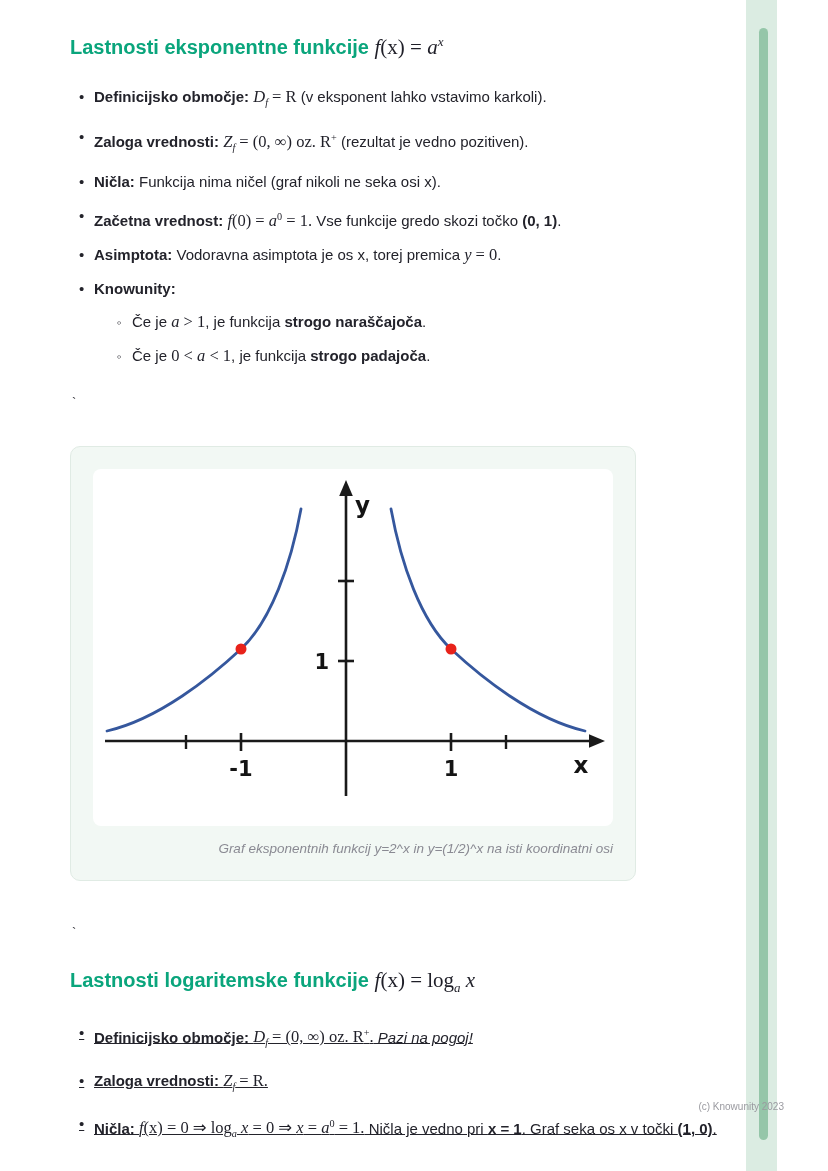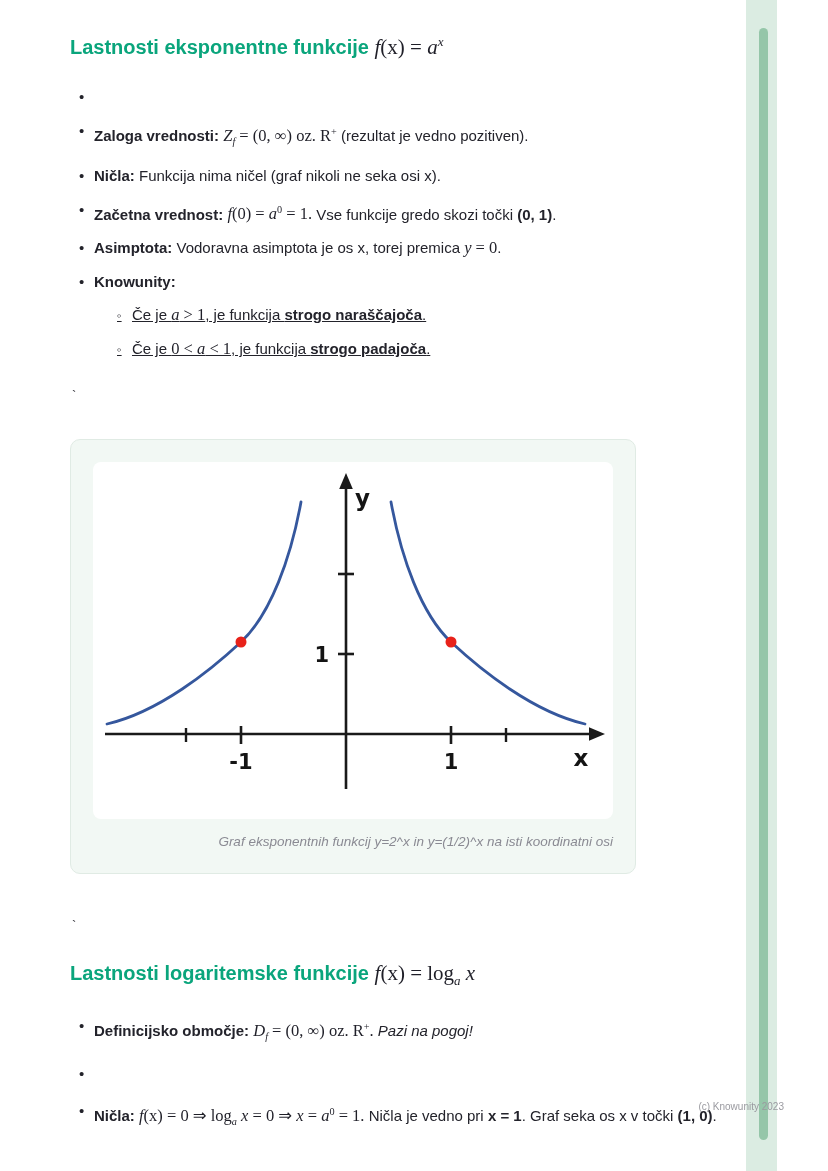--- a/index.html
+++ b/index.html
@@ -43,21 +43,21 @@
   }
 
   .bullets { margin: 26px 0 0 0; }
   .bullet { display: flex; margin-bottom: 13px; }
   .marker { flex: 0 0 24px; padding-left: 9px; line-height: 21px; }
   .marker::before { content: "•"; font-size: 15px; }
   .sub .marker::before { content: "◦"; font-size: 13px; }
   .bt { margin: 0; font-size: 15px; line-height: 21px; }
   b { font-weight: 700; }
   em.note { font-style: italic; }
-  .subs { margin: 12px 0 8px 14px; text-decoration: underline; }
+  .subs { margin: 12px 0 8px 14px; }
   .subs .bullet { margin-bottom: 12px; }
 
   .tick { margin: 16px 0 0 2px; font-size: 13px; color: #3a3a42; }
   .tick2 { margin-top: 44px; }
 
   .figure-card {
     margin-top: 36px;
     width: 566px;
     background: #f2f8f4;
     border: 1px solid #e0ebe4;
@@ -71,21 +71,21 @@
   }
   .figure-caption {
     margin-top: 15px;
     text-align: right;
     font-style: italic;
     font-size: 13.5px;
     color: #8a8a93;
   }
 
   .section2 { margin-top: 28px; }
-  .bullets.log .bullet { margin-bottom: 16px; }
+  .bullets.log .bullet { margin-bottom: 16px; text-decoration: underline; }
 
   .watermark {
     position: absolute; top: 1101px; right: 44px;
     font-size: 10px; color: #9a9aa0; z-index: 3;
   }
 
   .glabel { font-family: "DejaVu Sans", sans-serif; font-weight: bold; fill: #141414; }
   .glabel.axis { font-size: 23px; }
   .glabel.num { font-size: 21px; }
 </style>
@@ -99,35 +99,36 @@
   </div>
 
   <div class="content">
 
     <h2 class="section-title"><span>Lastnosti eksponentne funkcije</span> <span class="title-math"><span class="mi">f</span><span class="mu">(x) = </span><span class="mi">a</span><sup class="mi">x</sup></span></h2>
 
     <div class="bullets">
 
       <div class="bullet">
         <span class="marker"></span>
+        <p class="bt"><b>Definicijsko območje: </b><span class="math"><span class="mi">D</span><sub class="mi">f</sub><span class="mu"> = R </span></span><span>(v eksponent lahko vstavimo karkoli).</span></p>
       </div>
 
       <div class="bullet">
         <span class="marker"></span>
         <p class="bt"><b>Zaloga vrednosti: </b><span class="math"><span class="mi">Z</span><sub class="mi">f</sub><span class="mu"> = (0, ∞) oz. R</span><sup class="mu">+</sup></span><span> (rezultat je vedno pozitiven).</span></p>
       </div>
 
       <div class="bullet">
         <span class="marker"></span>
         <p class="bt"><b>Ničla: </b><span>Funkcija nima ničel (graf nikoli ne seka osi x).</span></p>
       </div>
 
       <div class="bullet">
         <span class="marker"></span>
-        <p class="bt"><b>Začetna vrednost: </b><span class="math"><span class="mi">f</span><span class="mu">(0) = </span><span class="mi">a</span><sup class="mu">0</sup><span class="mu"> = 1.</span></span><span> Vse funkcije gredo skozi točki </span><b>(0, 1)</b><span>.</span></p>
+        <p class="bt"><b>Začetna vrednost: </b><span class="math"><span class="mi">f</span><span class="mu">(0) = </span><span class="mi">a</span><sup class="mu">0</sup><span class="mu"> = 1.</span></span><span> Vse funkcije gredo skozi točko </span><b>(0, 1)</b><span>.</span></p>
       </div>
 
       <div class="bullet">
         <span class="marker"></span>
         <p class="bt"><b>Asimptota: </b><span>Vodoravna asimptota je os x, torej premica </span><span class="math"><span class="mi">y</span><span class="mu"> = 0</span></span><span>.</span></p>
       </div>
 
       <div class="bullet">
         <span class="marker"></span>
         <div class="bt">
@@ -188,20 +189,21 @@
 
       <div class="bullets log">
 
         <div class="bullet">
           <span class="marker"></span>
           <p class="bt"><b>Definicijsko območje: </b><span class="math"><span class="mi">D</span><sub class="mi">f</sub><span class="mu"> = (0, ∞) oz. R</span><sup class="mu">+</sup><span class="mu">.</span></span><em class="note"> Pazi na pogoj!</em></p>
         </div>
 
         <div class="bullet">
           <span class="marker"></span>
+          <p class="bt"><b>Zaloga vrednosti: </b><span class="math"><span class="mi">Z</span><sub class="mi">f</sub><span class="mu"> = R.</span></span></p>
         </div>
 
         <div class="bullet">
           <span class="marker"></span>
           <p class="bt"><b>Ničla: </b><span class="math"><span class="mi">f</span><span class="mu">(x) = 0 ⇒ log</span><sub class="mi">a</sub><span class="mi"> x</span><span class="mu"> = 0 ⇒ </span><span class="mi">x</span><span class="mu"> = </span><span class="mi">a</span><sup class="mu">0</sup><span class="mu"> = 1.</span></span><span> Ničla je vedno pri </span><b>x = 1</b><span>. Graf seka os x v točki </span><b>(1, 0)</b><span>.</span></p>
         </div>
 
       </div>
     </div>
 

